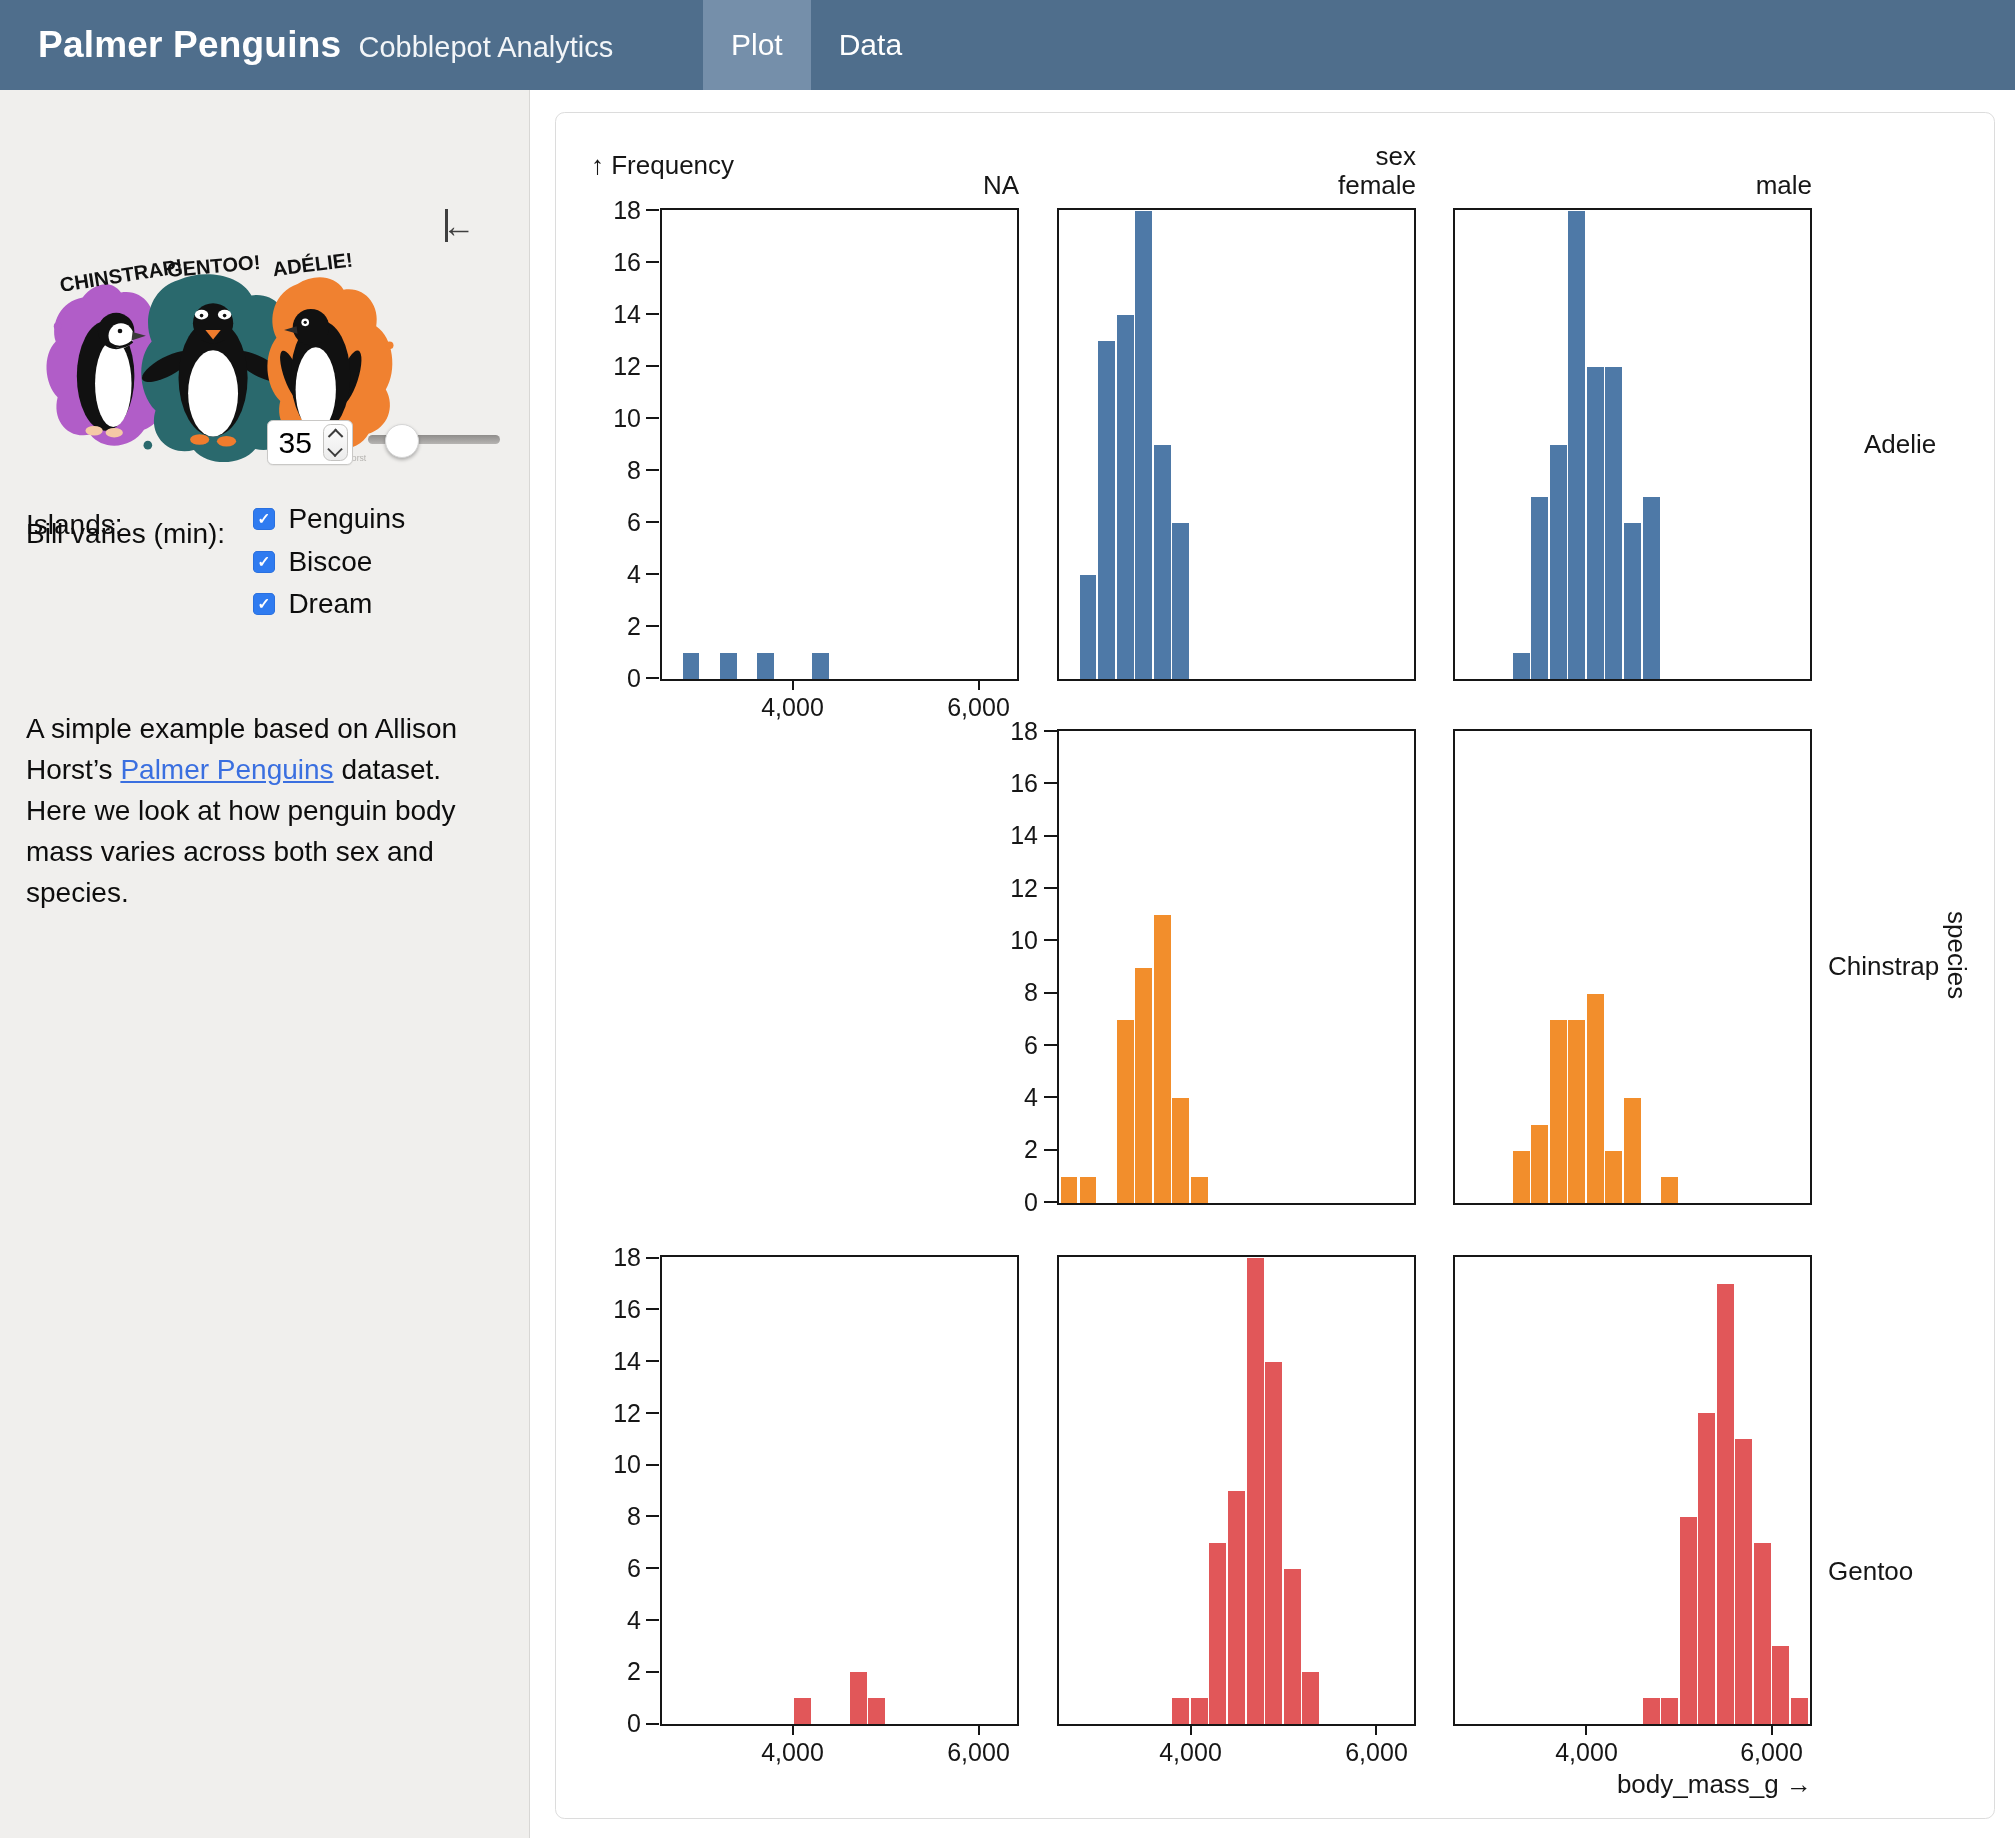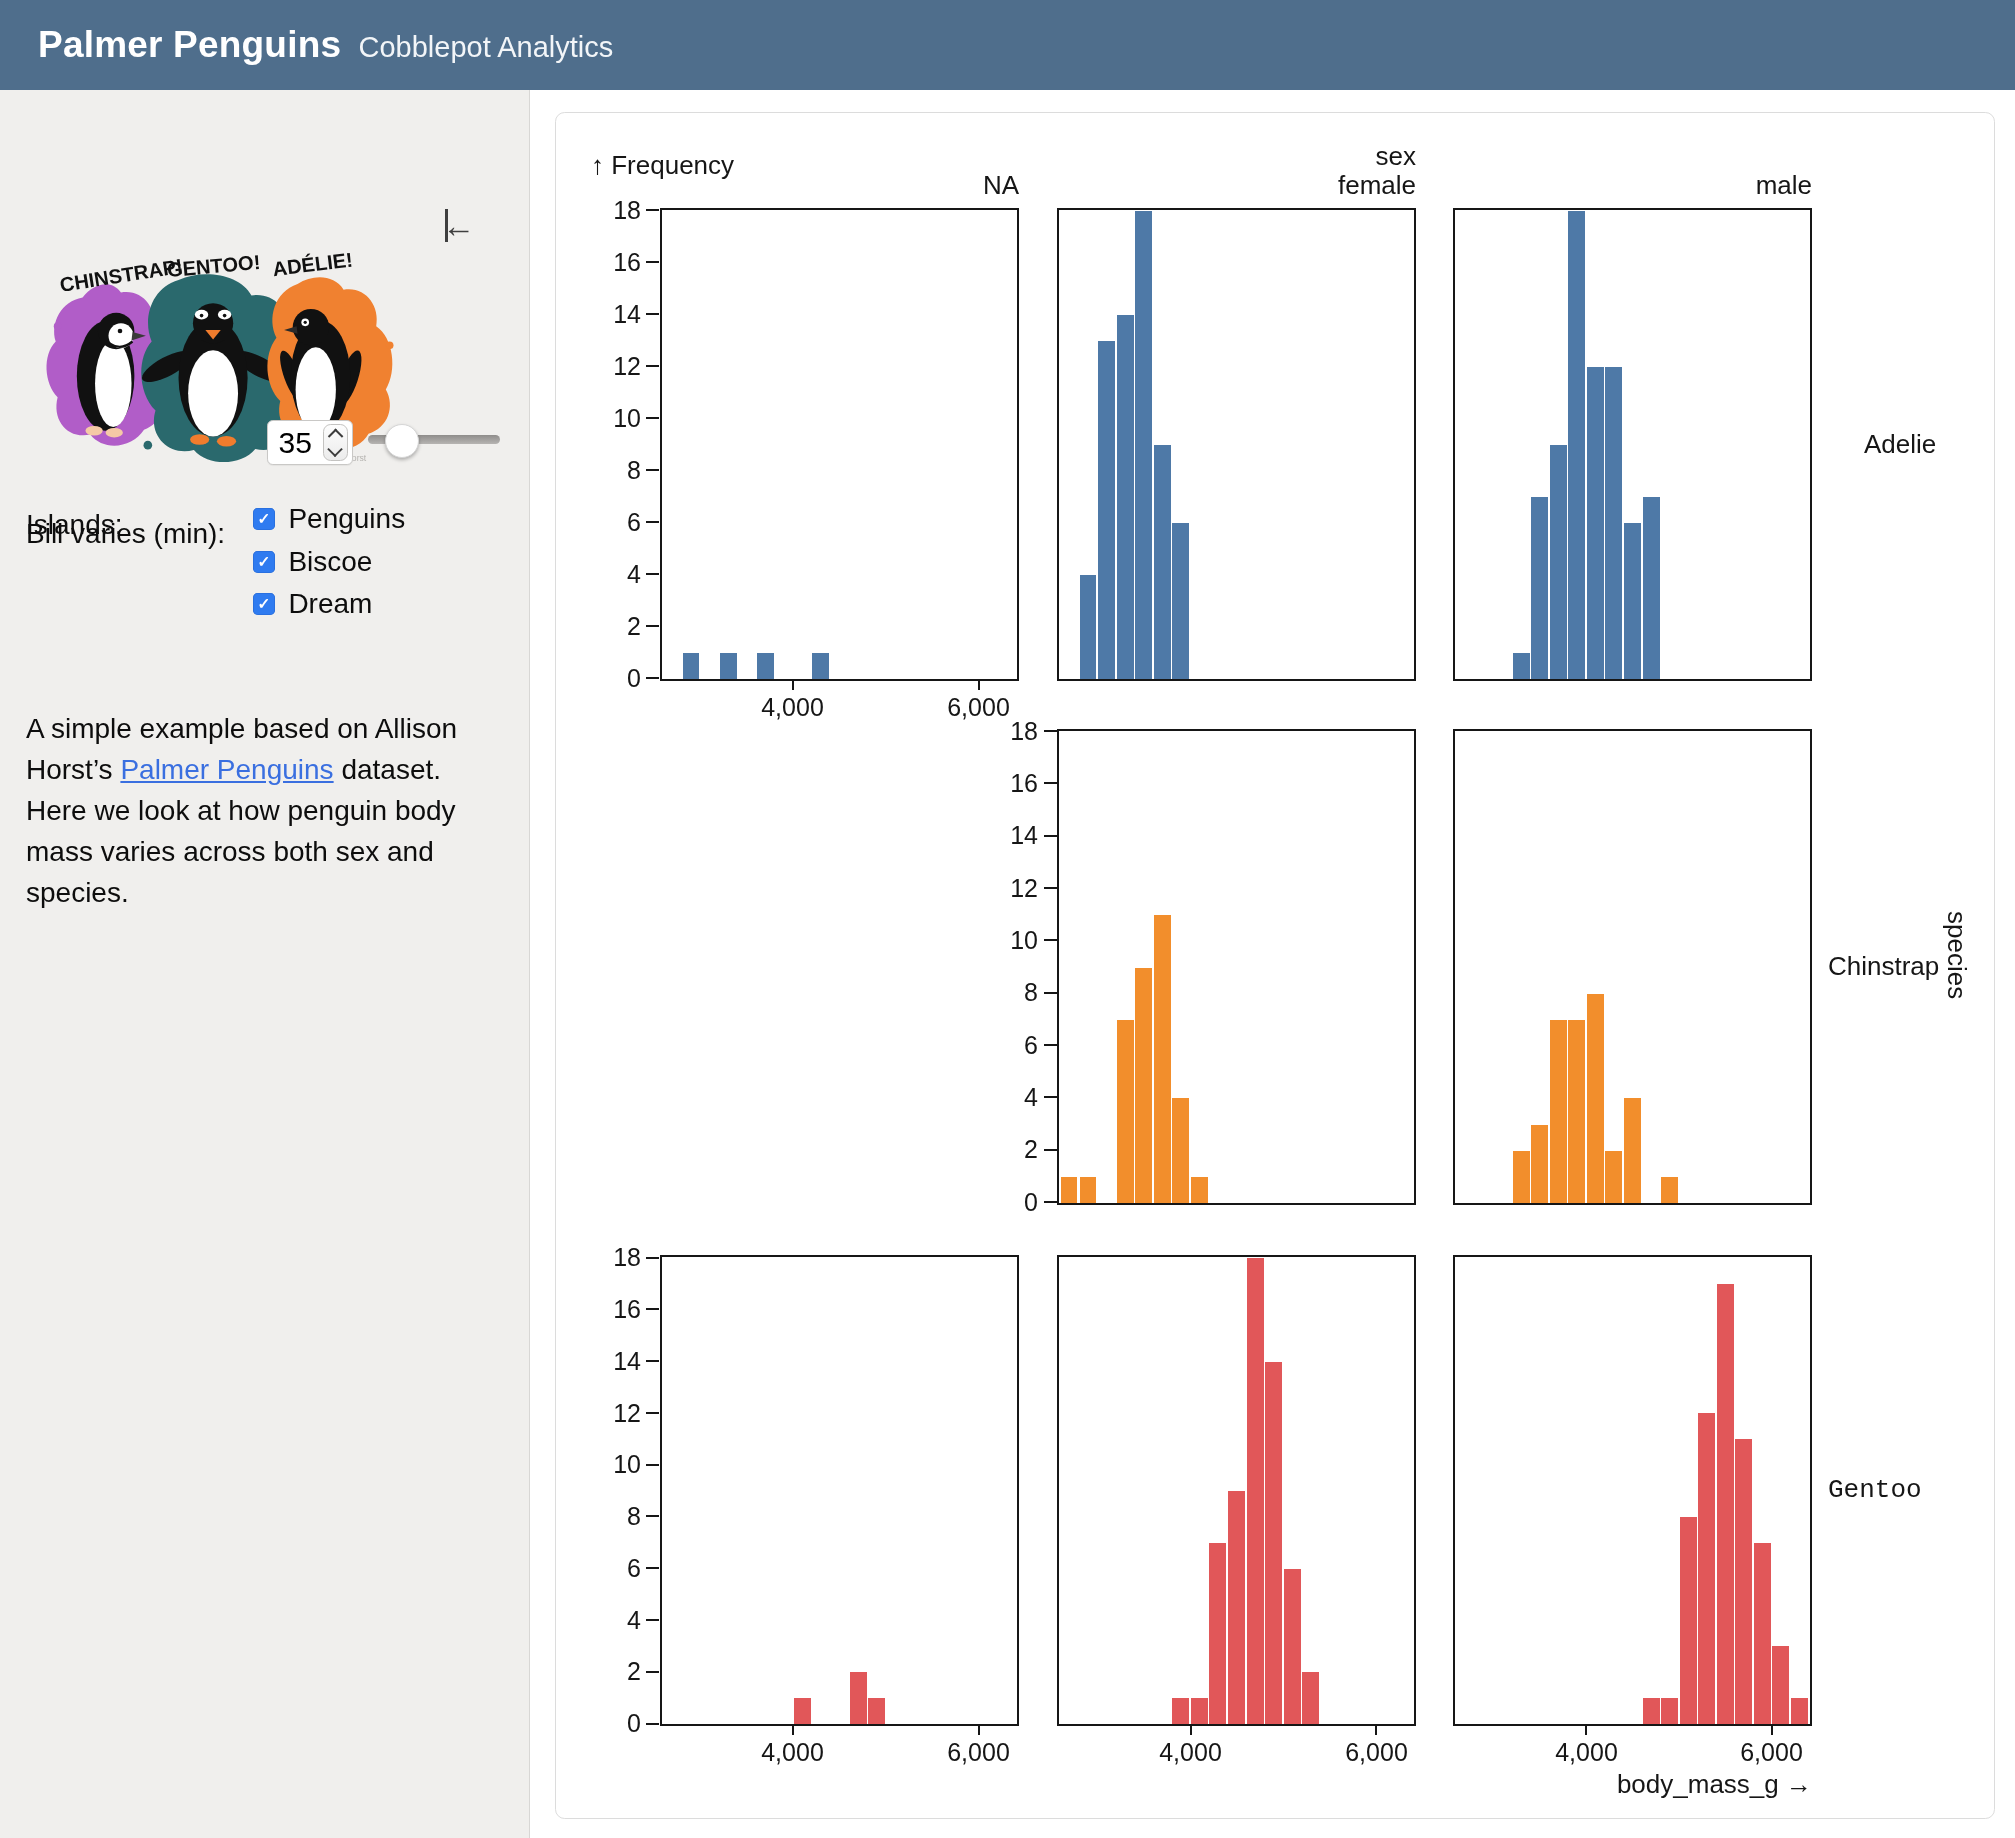--- a/index.html
+++ b/index.html
@@ -46,20 +46,24 @@
   .collabel{text-align:right;}
   .species-vert{position:absolute;writing-mode:vertical-rl;font-size:26px;color:#161616;}
 </style>
 </head>
 <body>
 
 <div class="header" style="background: rgb(79, 110, 140);">
   <div class="brand">
     <span class="title">Palmer Penguins</span>
     <span class="subtitle">Cobblepot Analytics</span>
+  </div>
+  <div class="tabs">
+    <div class="tab active" style="background: rgb(117, 143, 170);">Plot</div>
+    <div class="tab">Data</div>
   </div>
 </div>
 
 <div class="sidebar" style="background: rgb(240, 239, 237);">
 
   <div class="collapse-btn">
     <span class="arr">←</span>
     <span class="bar"></span>
   </div>
 
@@ -299,18 +303,18 @@
     <div class="xtickmark" style="left: 1029px; top: 1613px; width: 2.1px; height: 8.6px;"></div>
     <div class="xticklabel" style="left: 973px; top: 1625px; width: 115px;">4,000</div>
     <div class="xtickmark" style="left: 1215px; top: 1613px; width: 2.1px; height: 8.6px;"></div>
     <div class="xticklabel" style="left: 1158px; top: 1625px; width: 115px;">6,000</div>
     <div class="collabel" style="left: 104px; top: 58px; width: 359px;">NA</div>
     <div class="collabel" style="left: 501px; top: 58px; width: 359px;">female</div>
     <div class="collabel" style="left: 897px; top: 58px; width: 359px;">male</div>
     <div class="collabel" style="left: 501px; top: 29px; width: 359px;">sex</div>
     <div class="rowlabel" style="left: 1272px; top: 317px; margin-left: 36px;">Adelie</div>
     <div class="rowlabel" style="left: 1272px; top: 839px;">Chinstrap</div>
-    <div class="rowlabel" style="left: 1272px; top: 1363px; font-family: Liberation Mono, monospace;">Gentoo</div>
+    <div class="rowlabel" style="left: 1272px; top: 1444px;">Gentoo</div>
     <div class="species-vert" style="left: 1385px; top: 798px;">species</div>
     <div class="axlabel" style="left: 35px; top: 38px;">↑ Frequency</div>
     <div class="axlabel" style="left: 897px; top: 1657px; width: 359px; text-align: right;">body_mass_g →</div>
   </div>
 
 
 </body></html>

